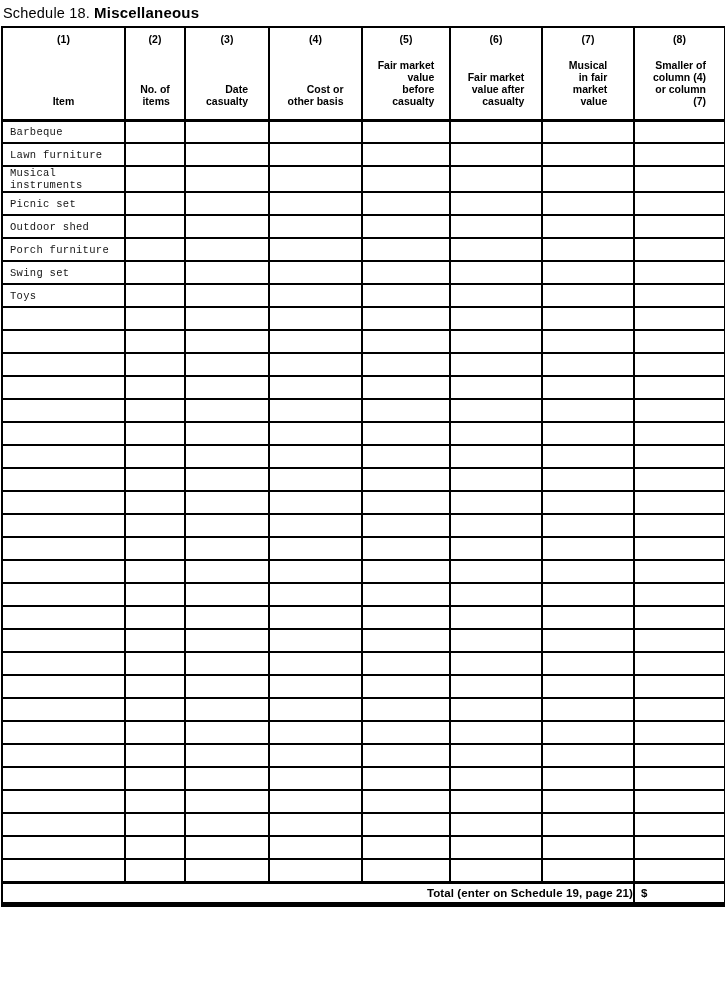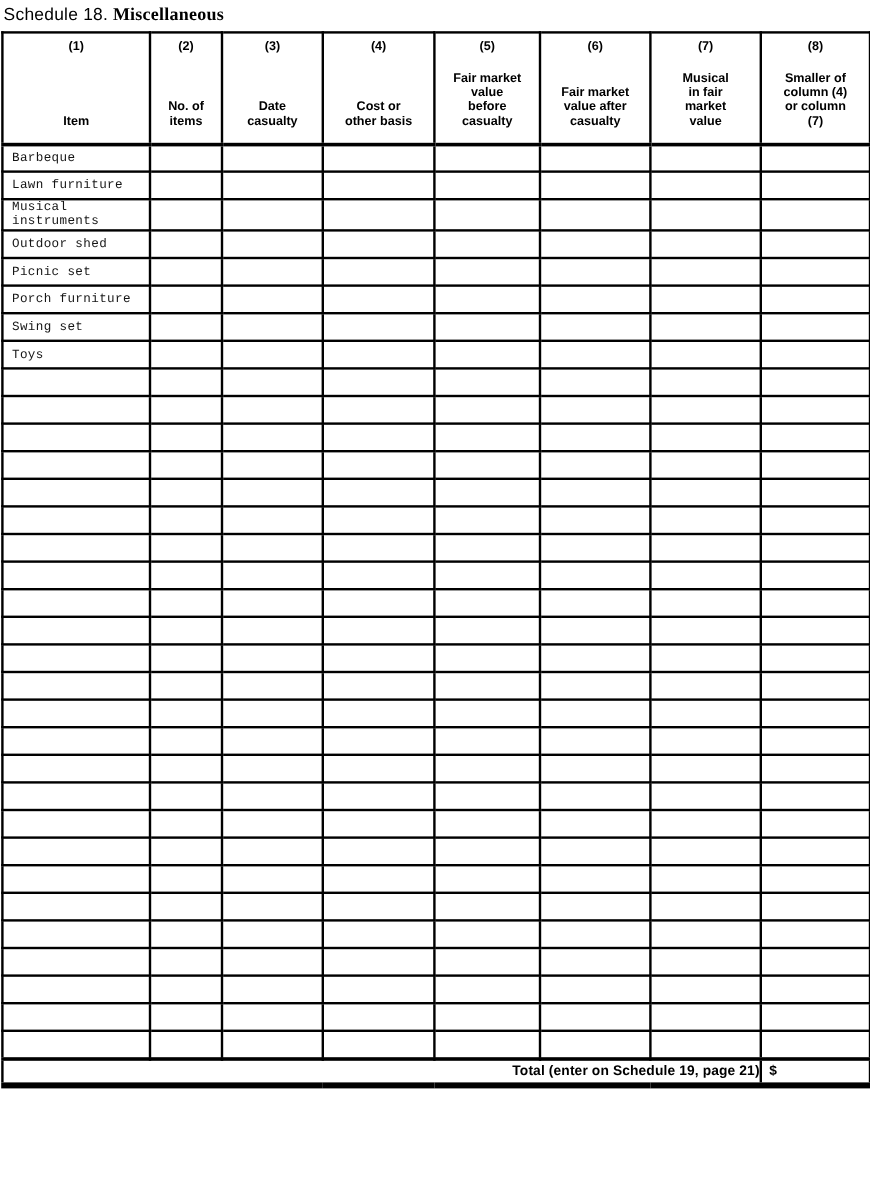--- a/index.html
+++ b/index.html
@@ -25,21 +25,20 @@
     padding:4px 0 0 3px;
     font-size:14.5px;
     line-height:18px;
     letter-spacing:0.2px;
     white-space:nowrap;
   }
   .doc-title .title-bold{
     font-weight:bold;
     font-size:15px;
     margin-left:4px;
-    font-family:Liberation Serif, serif;
   }
   table.schedule{
     border-collapse:collapse;
     table-layout:fixed;
     width:723px;
     margin:4px 0 0 1px;
     border:2px solid var(--border-color);
   }
   th,td{
     border:2px solid var(--border-color);
@@ -61,21 +60,21 @@
     height:100%;
     padding:6px 2px 12px 2px;
   }
   .hnum{
     font-size:10.5px;
     line-height:11px;
     font-weight:bold;
   }
   .hlabel{
     white-space:pre-line;
-    text-align:center;
+    text-align:right;
     font-size:10.5px;
     line-height:12px;
     font-weight:bold;
   }
   tbody td{
     height:23px;
     vertical-align:middle;
   }
   td.item-cell{
     font-family:Liberation Mono, monospace;
@@ -212,31 +211,31 @@
           <td class="item-cell">Musical instruments</td>
           <td></td>
           <td></td>
           <td></td>
           <td></td>
           <td></td>
           <td></td>
           <td></td>
         </tr>
         <tr>
+          <td class="item-cell">Picnic set</td>
+          <td></td>
+          <td></td>
+          <td></td>
+          <td></td>
+          <td></td>
+          <td></td>
+          <td></td>
+        </tr>
+        <tr>
           <td class="item-cell">Outdoor shed</td>
-          <td></td>
-          <td></td>
-          <td></td>
-          <td></td>
-          <td></td>
-          <td></td>
-          <td></td>
-        </tr>
-        <tr>
-          <td class="item-cell">Picnic set</td>
           <td></td>
           <td></td>
           <td></td>
           <td></td>
           <td></td>
           <td></td>
           <td></td>
         </tr>
         <tr>
           <td class="item-cell">Porch furniture</td>

